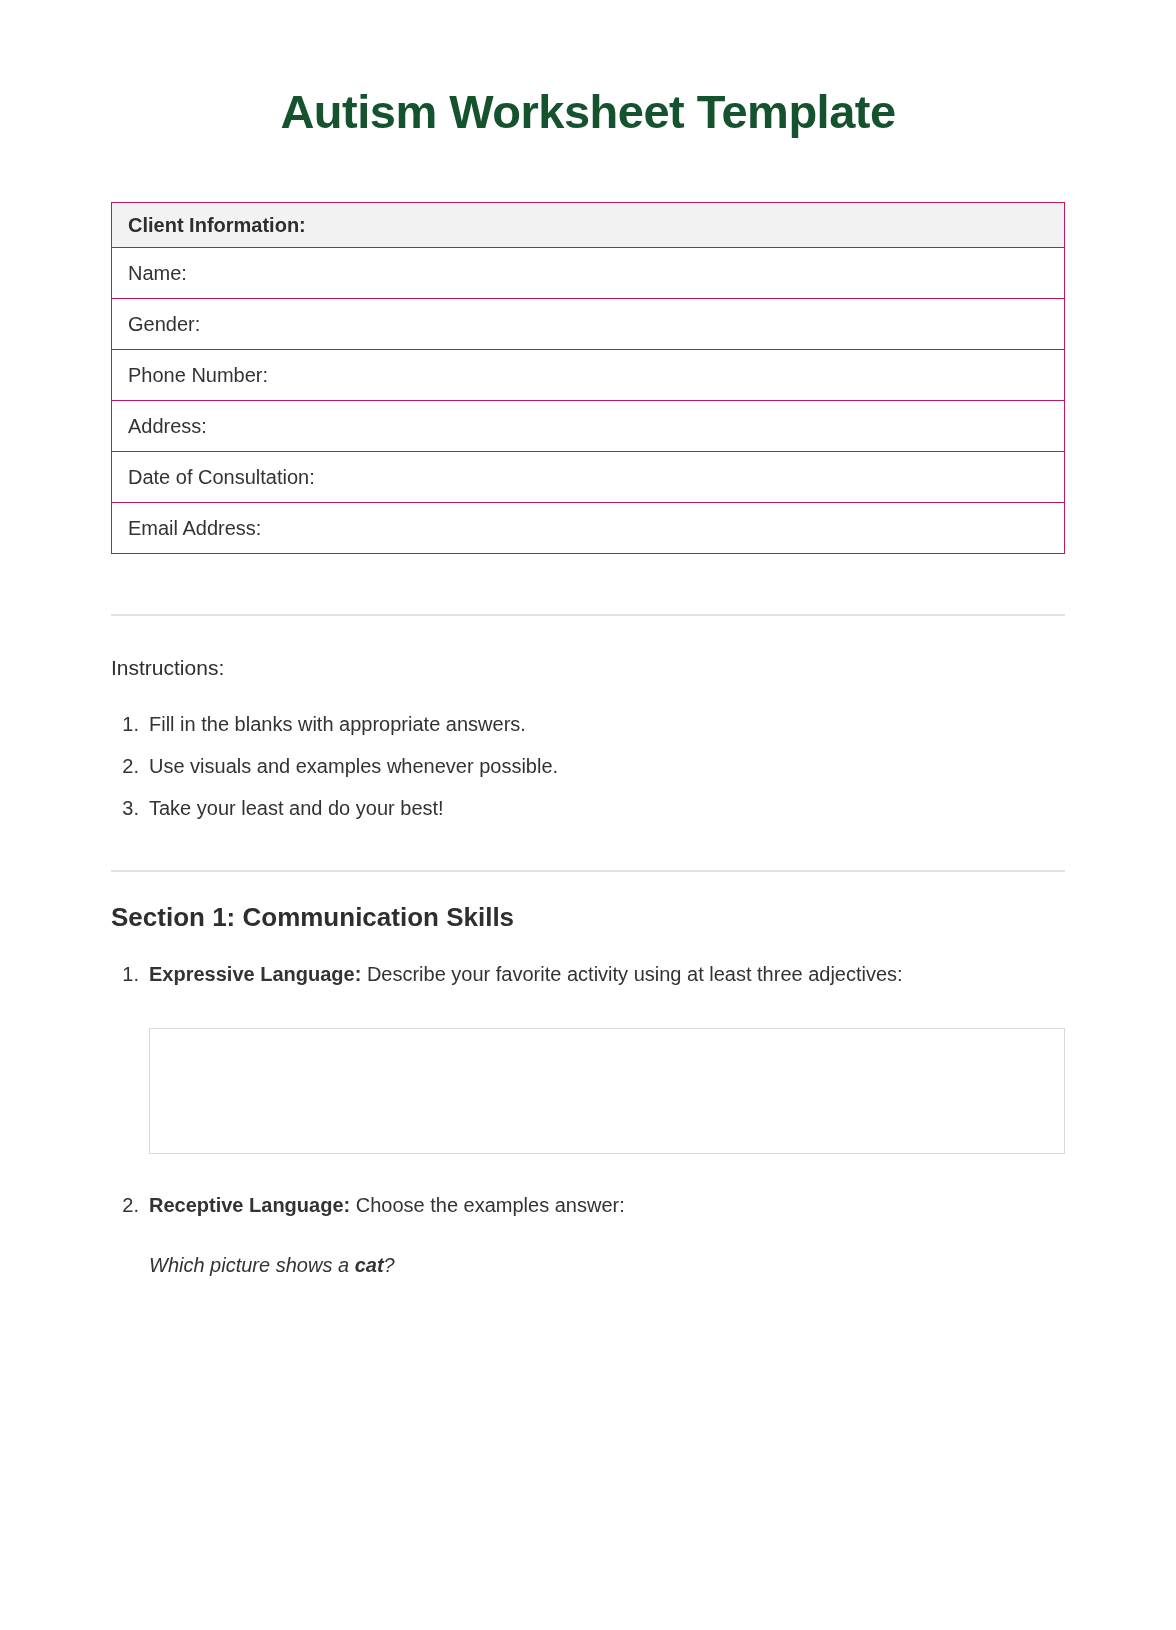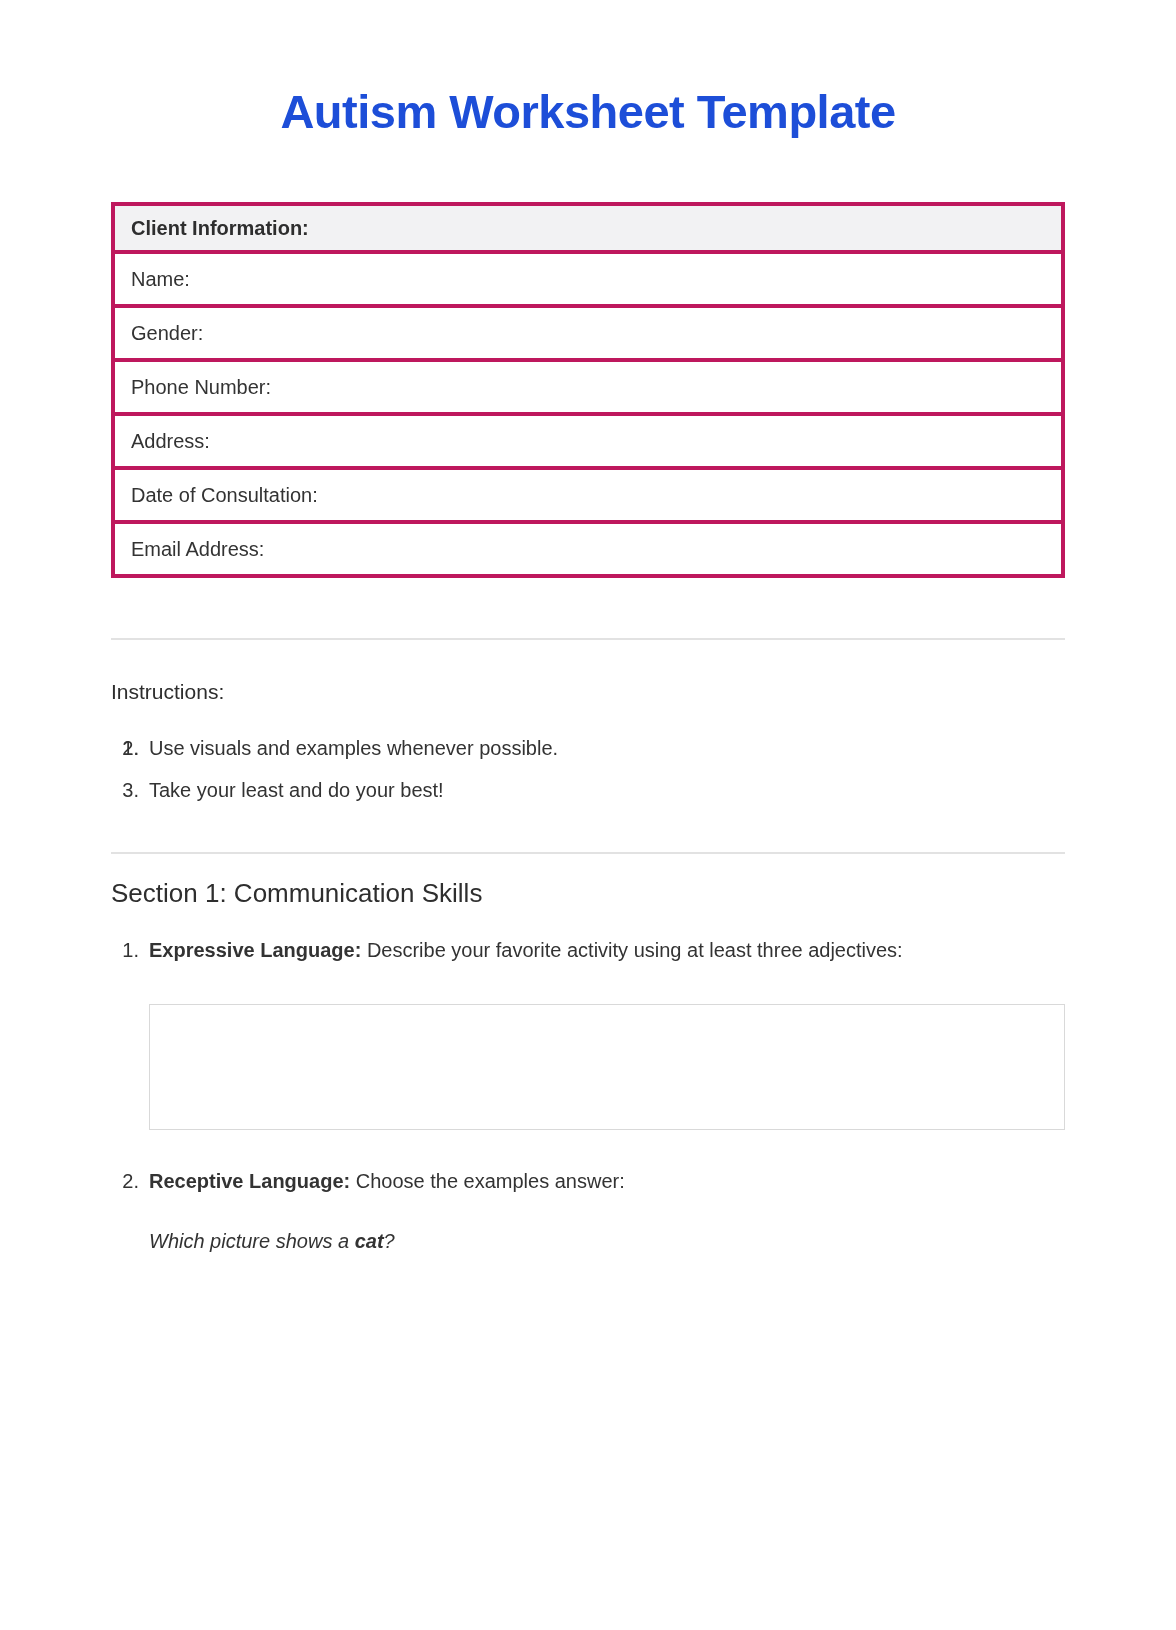--- a/index.html
+++ b/index.html
@@ -15,32 +15,32 @@
   .page {
     width: 954px;
     margin: 0 auto;
   }
   h1.doc-title {
     margin: 86px 0 0 0;
     font-size: 47px;
     line-height: 52px;
     font-weight: bold;
     text-align: center;
-    color: #1d4ed8;
+    color: #14532d;
     letter-spacing: -0.5px;
   }
   table.client-table {
     width: 100%;
     margin-top: 64px;
     border-collapse: collapse;
     font-size: 20px;
   }
   table.client-table th,
   table.client-table td {
-    border: 4px solid #be185d;
+    border: 1px solid #be185d;
     text-align: left;
     font-weight: normal;
     padding: 13px 16px;
     line-height: 24px;
   }
   table.client-table th {
     background: #f2f2f3;
     font-weight: bold;
     padding: 10px 16px;
     color: #2e2e2e;
@@ -72,24 +72,24 @@
     margin: 0 0 14px 0;
   }
   ol.plain-list li .num {
     position: absolute;
     left: 0;
     top: 0;
     width: 28px;
     text-align: right;
   }
   h2.section-heading {
-    margin: 22px 0 0 0;
+    margin: 28px 0 0 0;
     font-size: 26px;
     line-height: 34px;
-    font-weight: normal;
+    font-weight: bold;
     color: #2e2e2e;
   }
   ol.section-list {
     list-style: none;
     margin: 26px 0 0 0;
     padding: 0;
   }
   ol.section-list li {
     position: relative;
     padding-left: 38px;
@@ -152,20 +152,21 @@
     </tbody>
   </table>
 
   <hr class="divider">
 
   <h2 class="instructions-heading">Instructions:</h2>
 
   <ol class="plain-list">
     <li>
       <span class="num">1.</span>
+      <span>Fill in the blanks with appropriate answers.</span>
     </li>
     <li>
       <span class="num">2.</span>
       <span>Use visuals and examples whenever possible.</span>
     </li>
     <li>
       <span class="num">3.</span>
       <span>Take your least and do your best!</span>
     </li>
   </ol>

